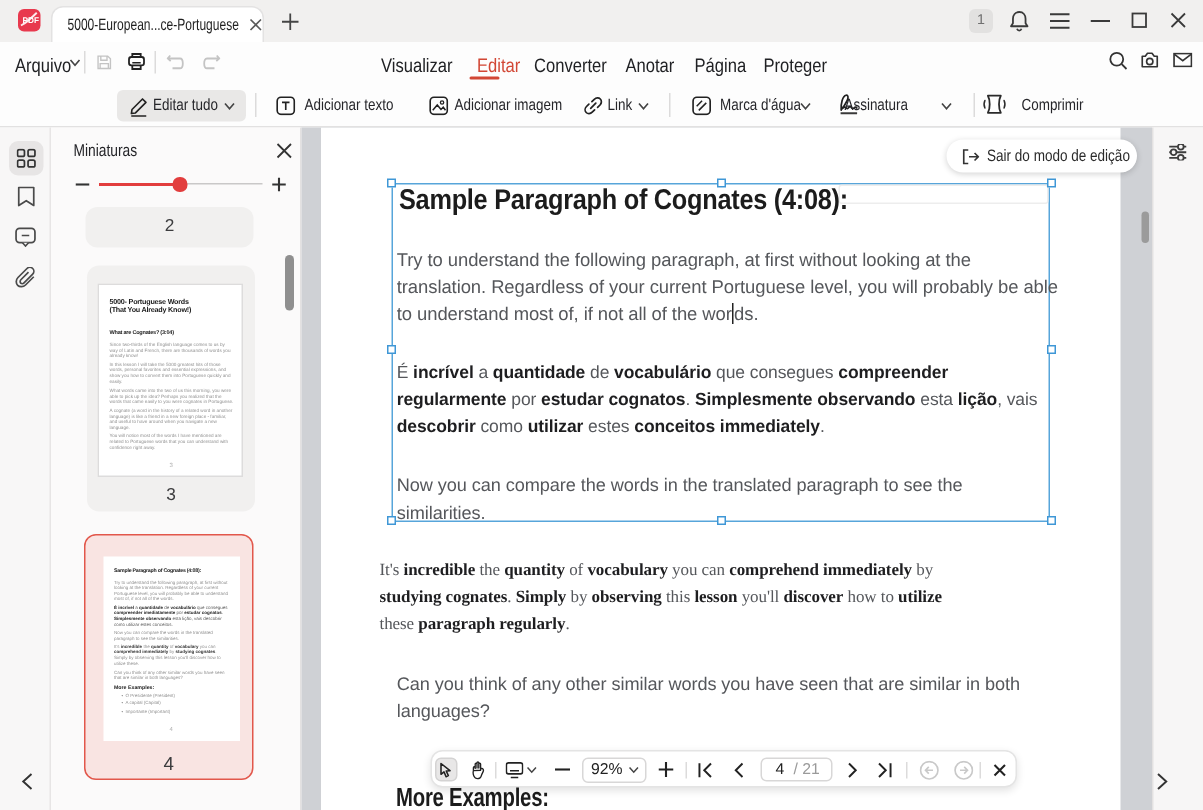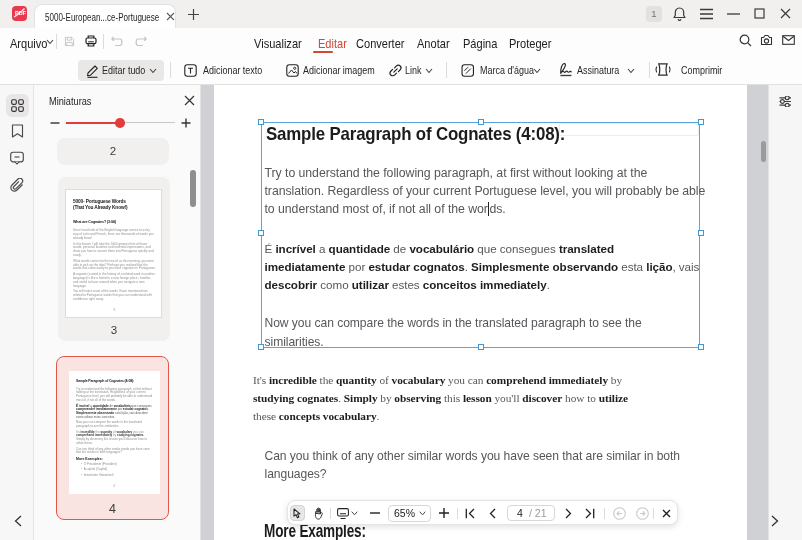--- a/index.html
+++ b/index.html
@@ -166,21 +166,21 @@
     <path d="M3.2 6.8 L6.8 3.2 M4.6 9.6 L9.6 4.6" stroke="#222" stroke-width="1"></path>
   </svg>
 <div class="titem" style="left:479.6px;"><span class="lbl">Marca d'água</span></div>
 <svg class="abs" style="left:533.4px;top:67.5px" width="8" height="6" viewBox="0 0 8 6">
     <path d="M1 1 L4 4.5 L7 1" fill="none" stroke="#444" stroke-width="1.1"></path>
   </svg>
 <svg class="abs" style="left:558px;top:61.5px" width="17" height="15" viewBox="0 0 17 15">
     <path d="M2.8 11.4 C2.4 7 3.8 2.0 6.0 1.5 C7.4 1.2 7.8 3 6.8 5 C5.8 7 4.4 9.4 3.1 10.8 C4.3 9.5 5.4 9.1 6.0 9.9 C6.5 10.6 7.2 10.5 7.8 9.7 C8.4 8.9 9.2 8.9 9.6 9.8 C10.0 10.6 11.0 10.3 11.6 9.7 C12.2 9.1 13.0 9.4 13.2 10.0" fill="none" stroke="#222" stroke-width="1.15" stroke-linecap="round"></path>
     <path d="M2.4 13.5 H13.4" stroke="#3a3a3a" stroke-width="1.35"></path>
   </svg>
-<div class="titem" style="left:577px;"><span class="lbl">Assinatura</span></div>
+<div class="titem" style="left:563px;"><span class="lbl">Assinatura</span></div>
 <svg class="abs" style="left:626.6px;top:67.5px" width="8" height="6" viewBox="0 0 8 6">
     <path d="M1 1 L4 4.5 L7 1" fill="none" stroke="#444" stroke-width="1.1"></path>
   </svg>
 <div class="vsep" style="left:649.1px;top:62px;"></div>
 <svg class="abs" style="left:654.5px;top:62px" width="16" height="15" viewBox="0 0 16 15">
     <g fill="none" stroke="#2a2a2a" stroke-width="1.2" stroke-linecap="round">
       <path d="M3.6 1.8 H12.2 M3.6 13.2 H12.2 M3.6 1.8 C5.2 4.6 5.2 10.4 3.6 13.2 M12.2 1.8 C10.6 4.6 10.6 10.4 12.2 13.2"></path>
       <path d="M1.6 5 C0.9 6.5 0.9 8.5 1.6 10 M14.4 5 C15.1 6.5 15.1 8.5 14.4 10" stroke-width="1.05"></path>
     </g>
   </svg>
@@ -267,37 +267,44 @@
   <div id="page"></div>
 
   <div class="abs" style="left:60px;top:36.5px;width:439px;height:226px;border:1.4px solid #57a5da;"></div>
 
   <div class="abs" style="left:358px;top:37.5px;width:140px;height:13px;border:1px solid #ededed;border-radius:2px;"></div>
 
   <div class="abs" style="left:63px;top:36.4px;width:436px;">
     <div class="abs" style="left:1.5px;top:1.7px;white-space:nowrap;font-weight:bold;font-size:19px;color:#1c1c1c;letter-spacing:-0.2px;transform:scaleX(0.888);transform-origin:0 0;">Sample Paragraph of Cognates (4:08):</div>
   </div>
   <div class="pline" style="left:63.5px;top:78.9px;font-size:12.3px;">Try to understand the following paragraph, at first without looking at the<br>translation. Regardless of your current Portuguese level, you will probably be able<br>to understand most of, if not all of the wor<span style="border-left:1px solid #222;margin-left:0.5px;"></span>ds.</div>
-  <div class="pline" style="left:63.5px;top:154.6px;font-size:11.65px;">É <b>incrível</b> a <b>quantidade</b> de <b>vocabulário</b> que consegues <b>translated</b><br><b>imediatamente</b> por <b>estudar cognatos</b>. <b>Simplesmente observando</b> esta <b>lição</b>, vais<br><b>descobrir</b> como <b>utilizar</b> estes <b>conceitos immediately</b>.</div>
+  <div class="pline" style="left:63.5px;top:154.6px;font-size:11.65px;">É <b>incrível</b> a <b>quantidade</b> de <b>vocabulário</b> que consegues <b>compreender</b><br><b>regularmente</b> por <b>estudar cognatos</b>. <b>Simplesmente observando</b> esta <b>lição</b>, vais<br><b>descobrir</b> como <b>utilizar</b> estes <b>conceitos immediately</b>.</div>
   <div class="pline" style="left:63.5px;top:229.4px;font-size:12.1px;">Now you can compare the words in the translated paragraph to see the<br>similarities.</div>
-  <div class="pline" style="left:52px;top:285.6px;font-size:11.35px;font-family:Liberation Serif, serif;">It's <b>incredible</b> the <b>quantity</b> of <b>vocabulary</b> you can <b>comprehend immediately</b> by<br><b>studying cognates</b>. <b>Simply</b> by <b>observing</b> this <b>lesson</b> you'll <b>discover</b> how to <b>utilize</b><br>these <b>concepts vocabulary</b>.</div>
+  <div class="pline" style="left:52px;top:285.6px;font-size:11.35px;font-family:Liberation Serif, serif;">It's <b>incredible</b> the <b>quantity</b> of <b>vocabulary</b> you can <b>comprehend immediately</b> by<br><b>studying cognates</b>. <b>Simply</b> by <b>observing</b> this <b>lesson</b> you'll <b>discover</b> how to <b>utilize</b><br>these <b>paragraph regularly</b>.</div>
   <div class="pline" style="left:63.5px;top:361.9px;font-size:12.1px;">Can you think of any other similar words you have seen that are similar in both<br>languages?</div>
   <div class="abs" style="left:63px;top:436px;white-space:nowrap;font-weight:bold;font-size:17.5px;color:#1c1c1c;letter-spacing:-0.2px;transform:scaleX(0.775);transform-origin:0 0;">More Examples:</div>
 
   <div class="handle" style="left:57px;top:33.5px;"></div>
   <div class="handle" style="left:276.5px;top:33.5px;"></div>
   <div class="handle" style="left:496.5px;top:33.5px;"></div>
   <div class="handle" style="left:57px;top:145px;"></div>
   <div class="handle" style="left:496.5px;top:145px;"></div>
   <div class="handle" style="left:57px;top:259px;"></div>
   <div class="handle" style="left:276.5px;top:259px;"></div>
   <div class="handle" style="left:496.5px;top:259px;"></div>
 
   <div class="abs" style="left:560px;top:56px;width:5px;height:21px;background:#9b9b9b;border-radius:2.5px;"></div>
 
+  <div class="abs" style="left:430px;top:8px;width:127px;height:22px;background:#fff;border-radius:11px;box-shadow:0 1px 4px rgba(0,0,0,0.18);font-size:11px;color:#2a2a2a;line-height:22px;white-space:nowrap;">
+    <svg class="abs" style="left:10px;top:5.5px" width="12" height="11" viewBox="0 0 12 11">
+        <path d="M4.5 1 H1.5 V10 H4.5" fill="none" stroke="#333" stroke-width="1.1"></path>
+        <path d="M5 5.5 H11 M8.7 3 L11.2 5.5 L8.7 8" fill="none" stroke="#333" stroke-width="1.1" fill-rule="evenodd"></path>
+      </svg>
+    <span style="position:absolute;left:27px;display:inline-block;transform:scaleX(0.82);transform-origin:0 0;">Sair do modo de edição</span>
+  </div>
 
   <div class="abs" id="floatbar" style="left:86px;top:414.5px;width:391px;height:25px;background:#fff;border:1px solid #e4e4e4;border-radius:8px;box-shadow:0 2px 6px rgba(0,0,0,0.12);">
     <div class="abs" style="left:2px;top:4.5px;width:15px;height:16px;background:#e8e7e7;border-radius:4px;border:1px solid #d4d3d3;"></div>
     <svg class="abs" style="left:5px;top:7px" width="10" height="11" viewBox="0 0 10 11">
         <path d="M1 1 L1 8.2 L3 6.6 L4.4 9.8 L5.9 9.1 L4.5 6 L7 5.8 Z" fill="none" stroke="#222" stroke-width="1.05" stroke-linejoin="round"></path>
       </svg>
     <svg class="abs" style="left:24.5px;top:6px" width="12" height="13" viewBox="0 0 24 26">
         <path d="M5.2 13.5 V9.5 C5.2 7.9 7.6 7.9 7.6 9.5 M7.6 10.5 V4.6 C7.6 3 10 3 10 4.6 V10 M10 10 V3 C10 1.4 12.4 1.4 12.4 3 V10 M12.4 10 V4.6 C12.4 3 14.8 3 14.8 4.6 V13 M14.8 13 V11.5 C15.6 10.3 17.3 10.6 18.1 11.6 C18.9 12.6 18.7 13.8 18 15.2 C16.9 17.4 16.2 18.9 15.5 20.9 C14.7 23 13.1 24.2 10.7 24.2 C8.1 24.2 6.9 23.1 5.8 20.7 C4.9 18.8 4.4 16.6 5.2 13.5 Z" fill="none" stroke="#222" stroke-width="1.8" stroke-linejoin="round" stroke-linecap="round"></path>
       </svg>
     <div class="vsep2" style="left:42px;top:7px;height:11px;"></div>
@@ -305,21 +312,21 @@
         <rect x="0.6" y="0.6" width="10.8" height="7.3" rx="1.4" fill="none" stroke="#222" stroke-width="1.05"></rect>
         <path d="M3 5.8 H9 M3.5 10.4 H8.5" stroke="#222" stroke-width="1.05"></path>
       </svg>
     <svg class="abs" style="left:63px;top:10px" width="7" height="5" viewBox="0 0 7 5">
         <path d="M0.7 0.7 L3.5 3.8 L6.3 0.7" fill="none" stroke="#444" stroke-width="1"></path>
       </svg>
     <svg class="abs" style="left:82px;top:11.5px" width="10" height="2" viewBox="0 0 10 2">
         <path d="M0 1 H10" stroke="#222" stroke-width="1.4"></path>
       </svg>
     <div class="abs" style="left:100px;top:4px;width:43px;height:17px;border:1px solid #d8d7d7;border-radius:4px;"></div>
-    <div class="abs" style="left:106px;top:6.5px;font-size:10.5px;color:#222;">65%</div>
+    <div class="abs" style="left:106px;top:6.5px;font-size:10.5px;color:#222;">92%</div>
     <svg class="abs" style="left:131px;top:10px" width="7" height="5" viewBox="0 0 7 5">
         <path d="M0.7 0.7 L3.5 3.8 L6.3 0.7" fill="none" stroke="#444" stroke-width="1"></path>
       </svg>
     <svg class="abs" style="left:151px;top:7.5px" width="10" height="10" viewBox="0 0 10 10">
         <path d="M0 5 H10 M5 0 V10" stroke="#222" stroke-width="1.4"></path>
       </svg>
     <div class="vsep2" style="left:169px;top:7px;height:11px;"></div>
     <svg class="abs" style="left:177px;top:7px" width="10" height="11" viewBox="0 0 10 11">
         <path d="M1.3 0.8 V10.2 M9 1 L4.5 5.5 L9 10" fill="none" stroke="#222" stroke-width="1.3"></path>
       </svg>

